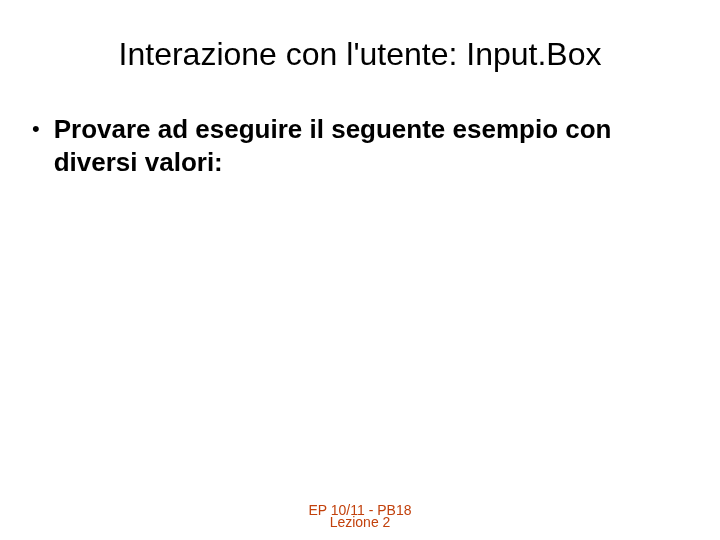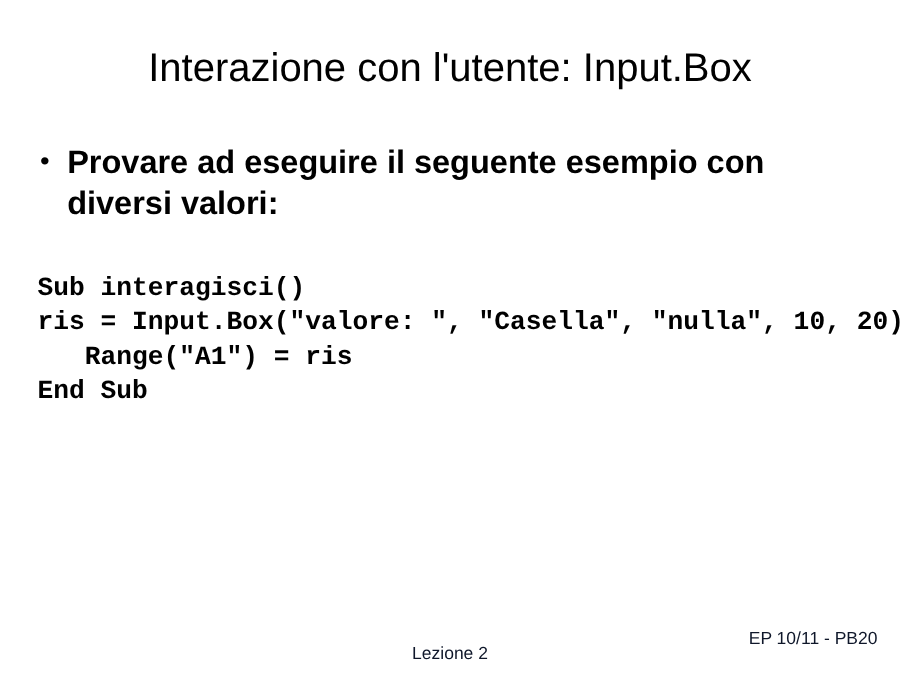--- a/index.html
+++ b/index.html
@@ -4,39 +4,35 @@
 <style>
   * { margin: 0; padding: 0; box-sizing: border-box; }
   html, body { width: 720px; height: 540px; background: #fff; font-family: Arial, Helvetica, sans-serif; color: #000; }
   .slide { position: relative; width: 720px; height: 540px; padding: 30px 30px 20px 30px; }
   .title { font-size: 32px; font-weight: 400; text-align: center; margin-top: 6px; margin-bottom: 40px; }
   .body-text { font-size: 26px; line-height: 1.25; font-weight: bold; }
   .bullet-row { display: flex; align-items: flex-start; margin-bottom: 40px; }
   .bullet-dot { font-size: 22px; line-height: 32px; margin-right: 14px; margin-left: 2px; }
   .bullet-content { flex: 1; }
   .code-block { font-family: "Courier New", Courier, monospace; font-size: 21px; font-weight: bold; line-height: 1.3; white-space: pre; margin-top: 8px; }
-  .footer { position: absolute; bottom: 22px; left: 0; width: 100%; padding: 0 18px; display: flex; justify-content: flex-end; font-size: 14px; color: #0f172a; }
+  .footer { position: absolute; bottom: 22px; left: 0; width: 100%; padding: 0 59px; display: flex; justify-content: center; font-size: 14px; color: #c2410c; }
   .footer .center { position: absolute; left: 50%; transform: translateX(-50%); margin-top: 12px; }
 </style>
 </head>
 <body>
 
 <div class="slide">
 
   <h1 class="title">Interazione con l'utente: Input.Box</h1>
 
   <div class="bullet-row">
     <span class="bullet-dot">•</span>
     <div class="bullet-content body-text">Provare ad eseguire il seguente esempio con diversi valori:</div>
   </div>
 
-  <div class="code-block">Sub interagisci()
-ris = Input.Box("valore: ", "Casella", "nulla", 10, 20)
-   Range("A1") = ris
-End Sub</div>
 
   <div class="footer">
     <span>EP 10/11 - PB</span>
     <span class="center">Lezione 2</span>
-    <span>20</span>
+    <span>18</span>
   </div>
 
 </div>
 
 </body></html>

